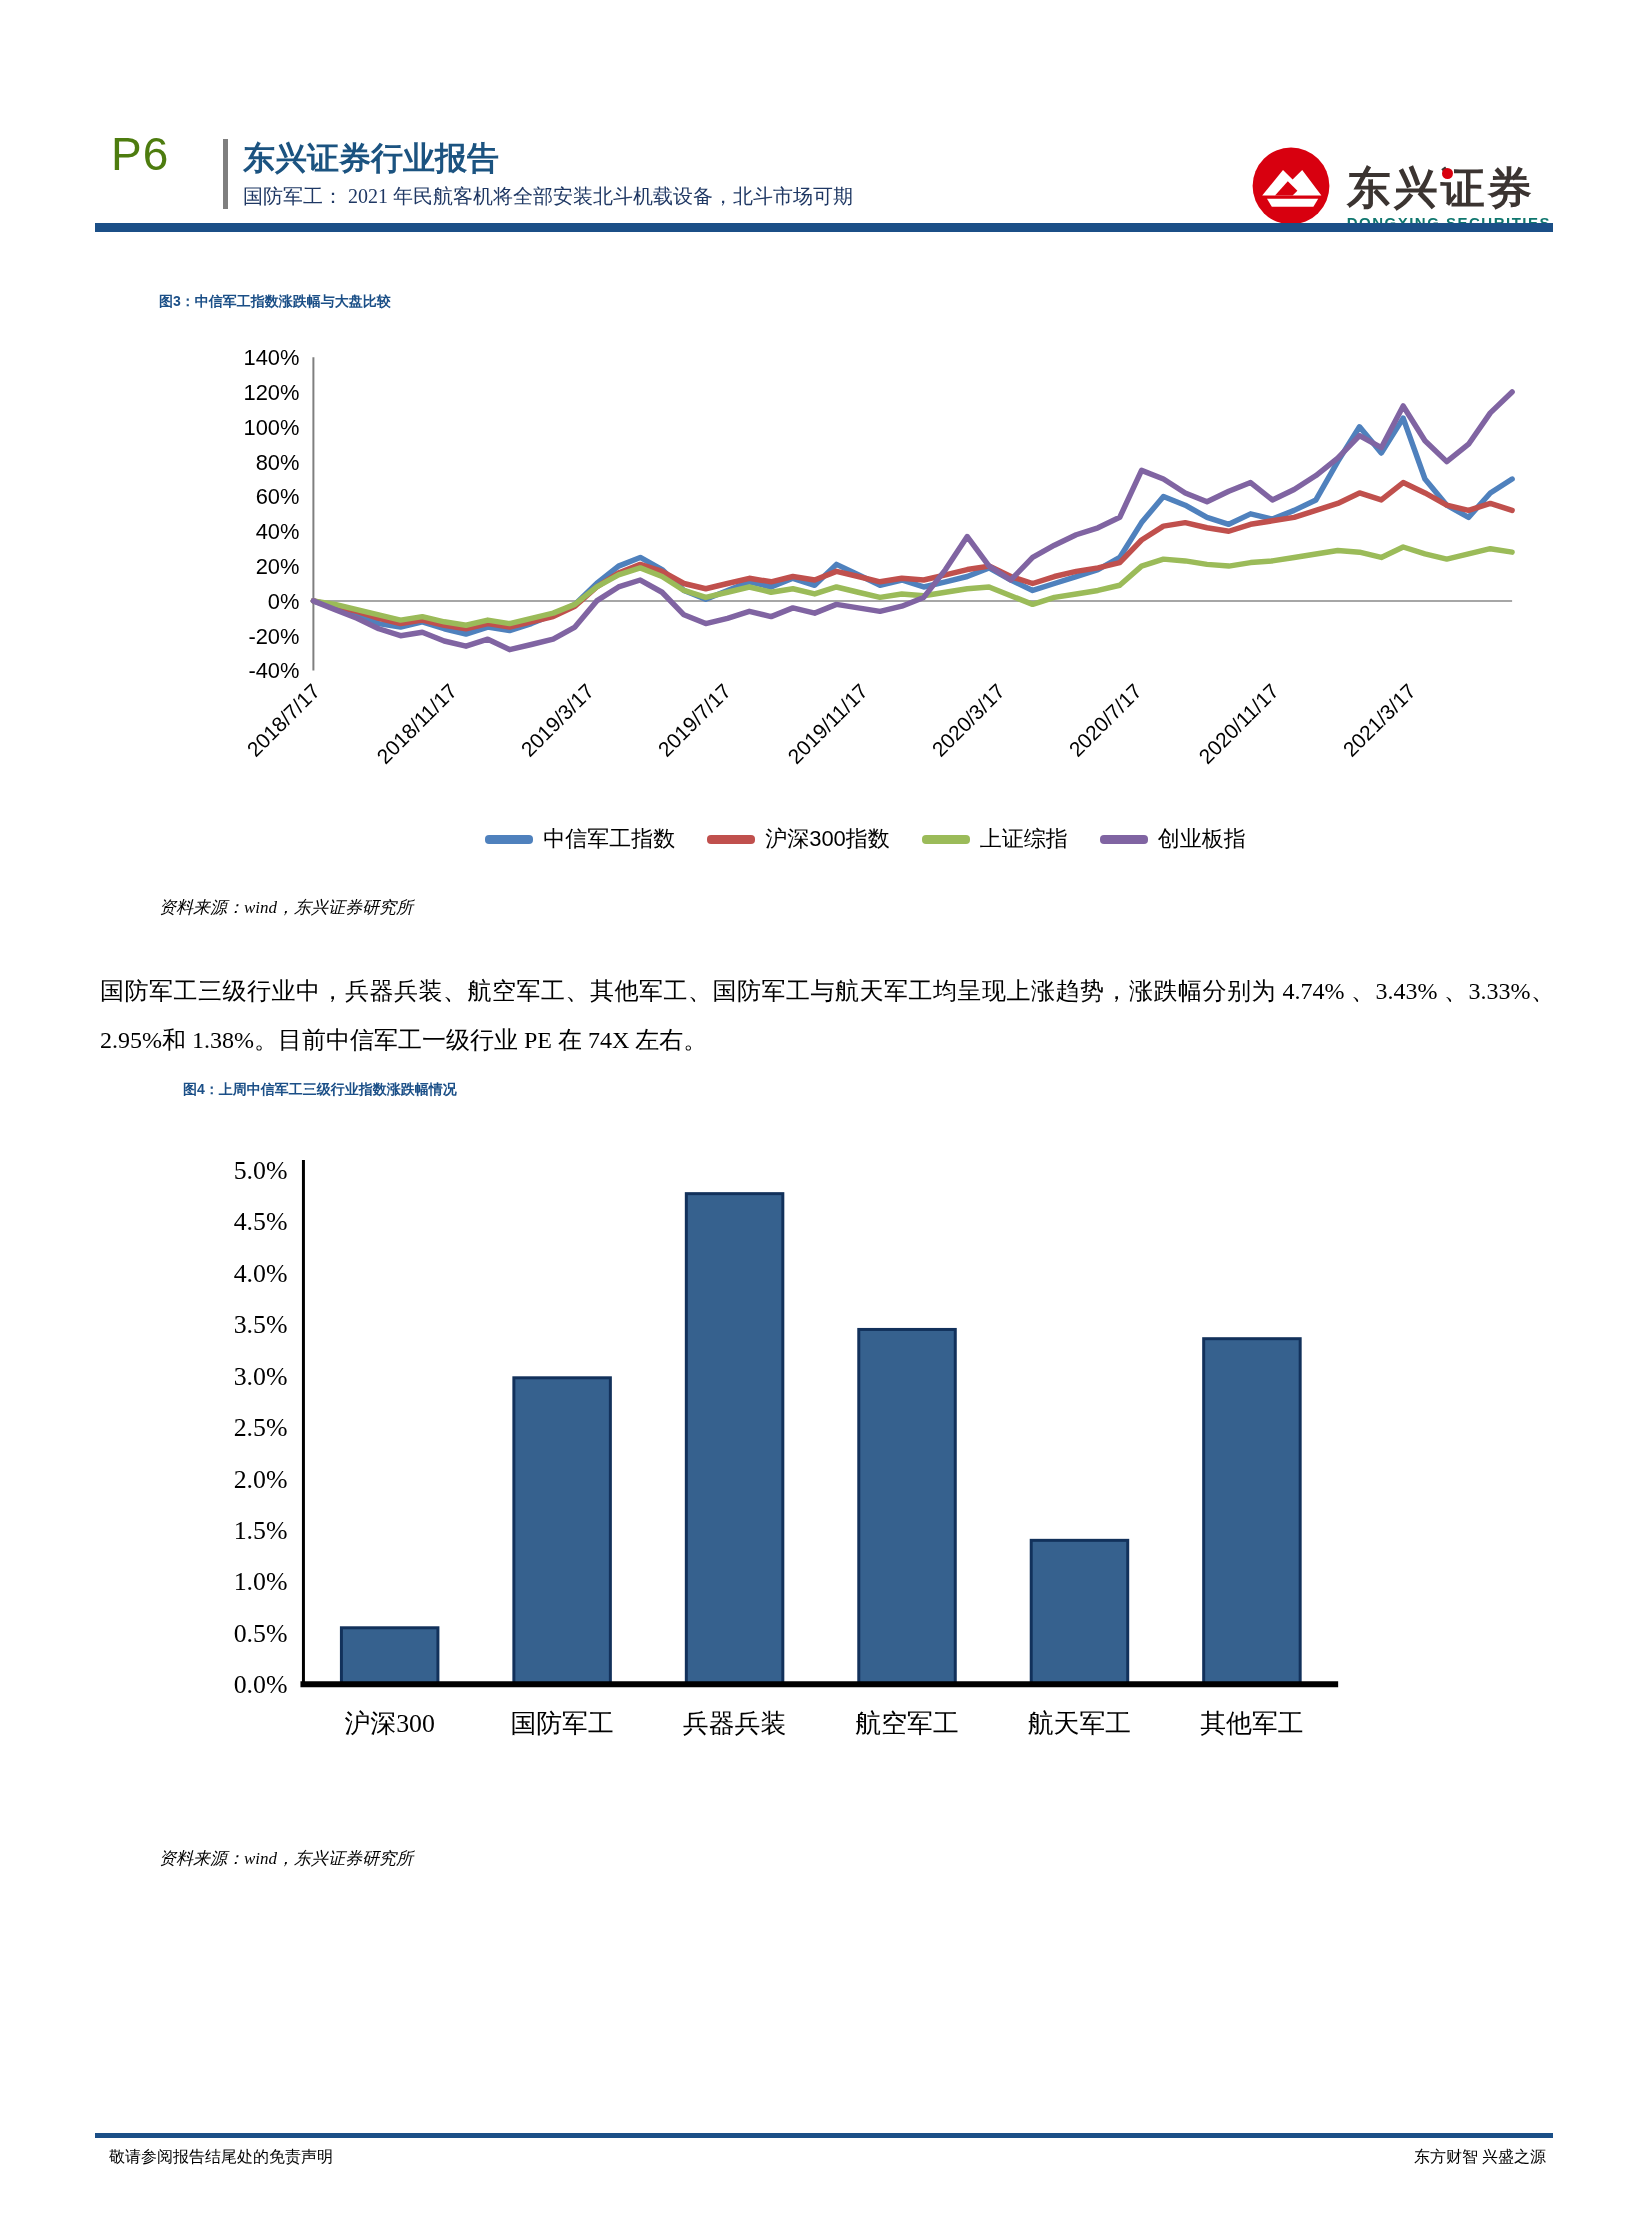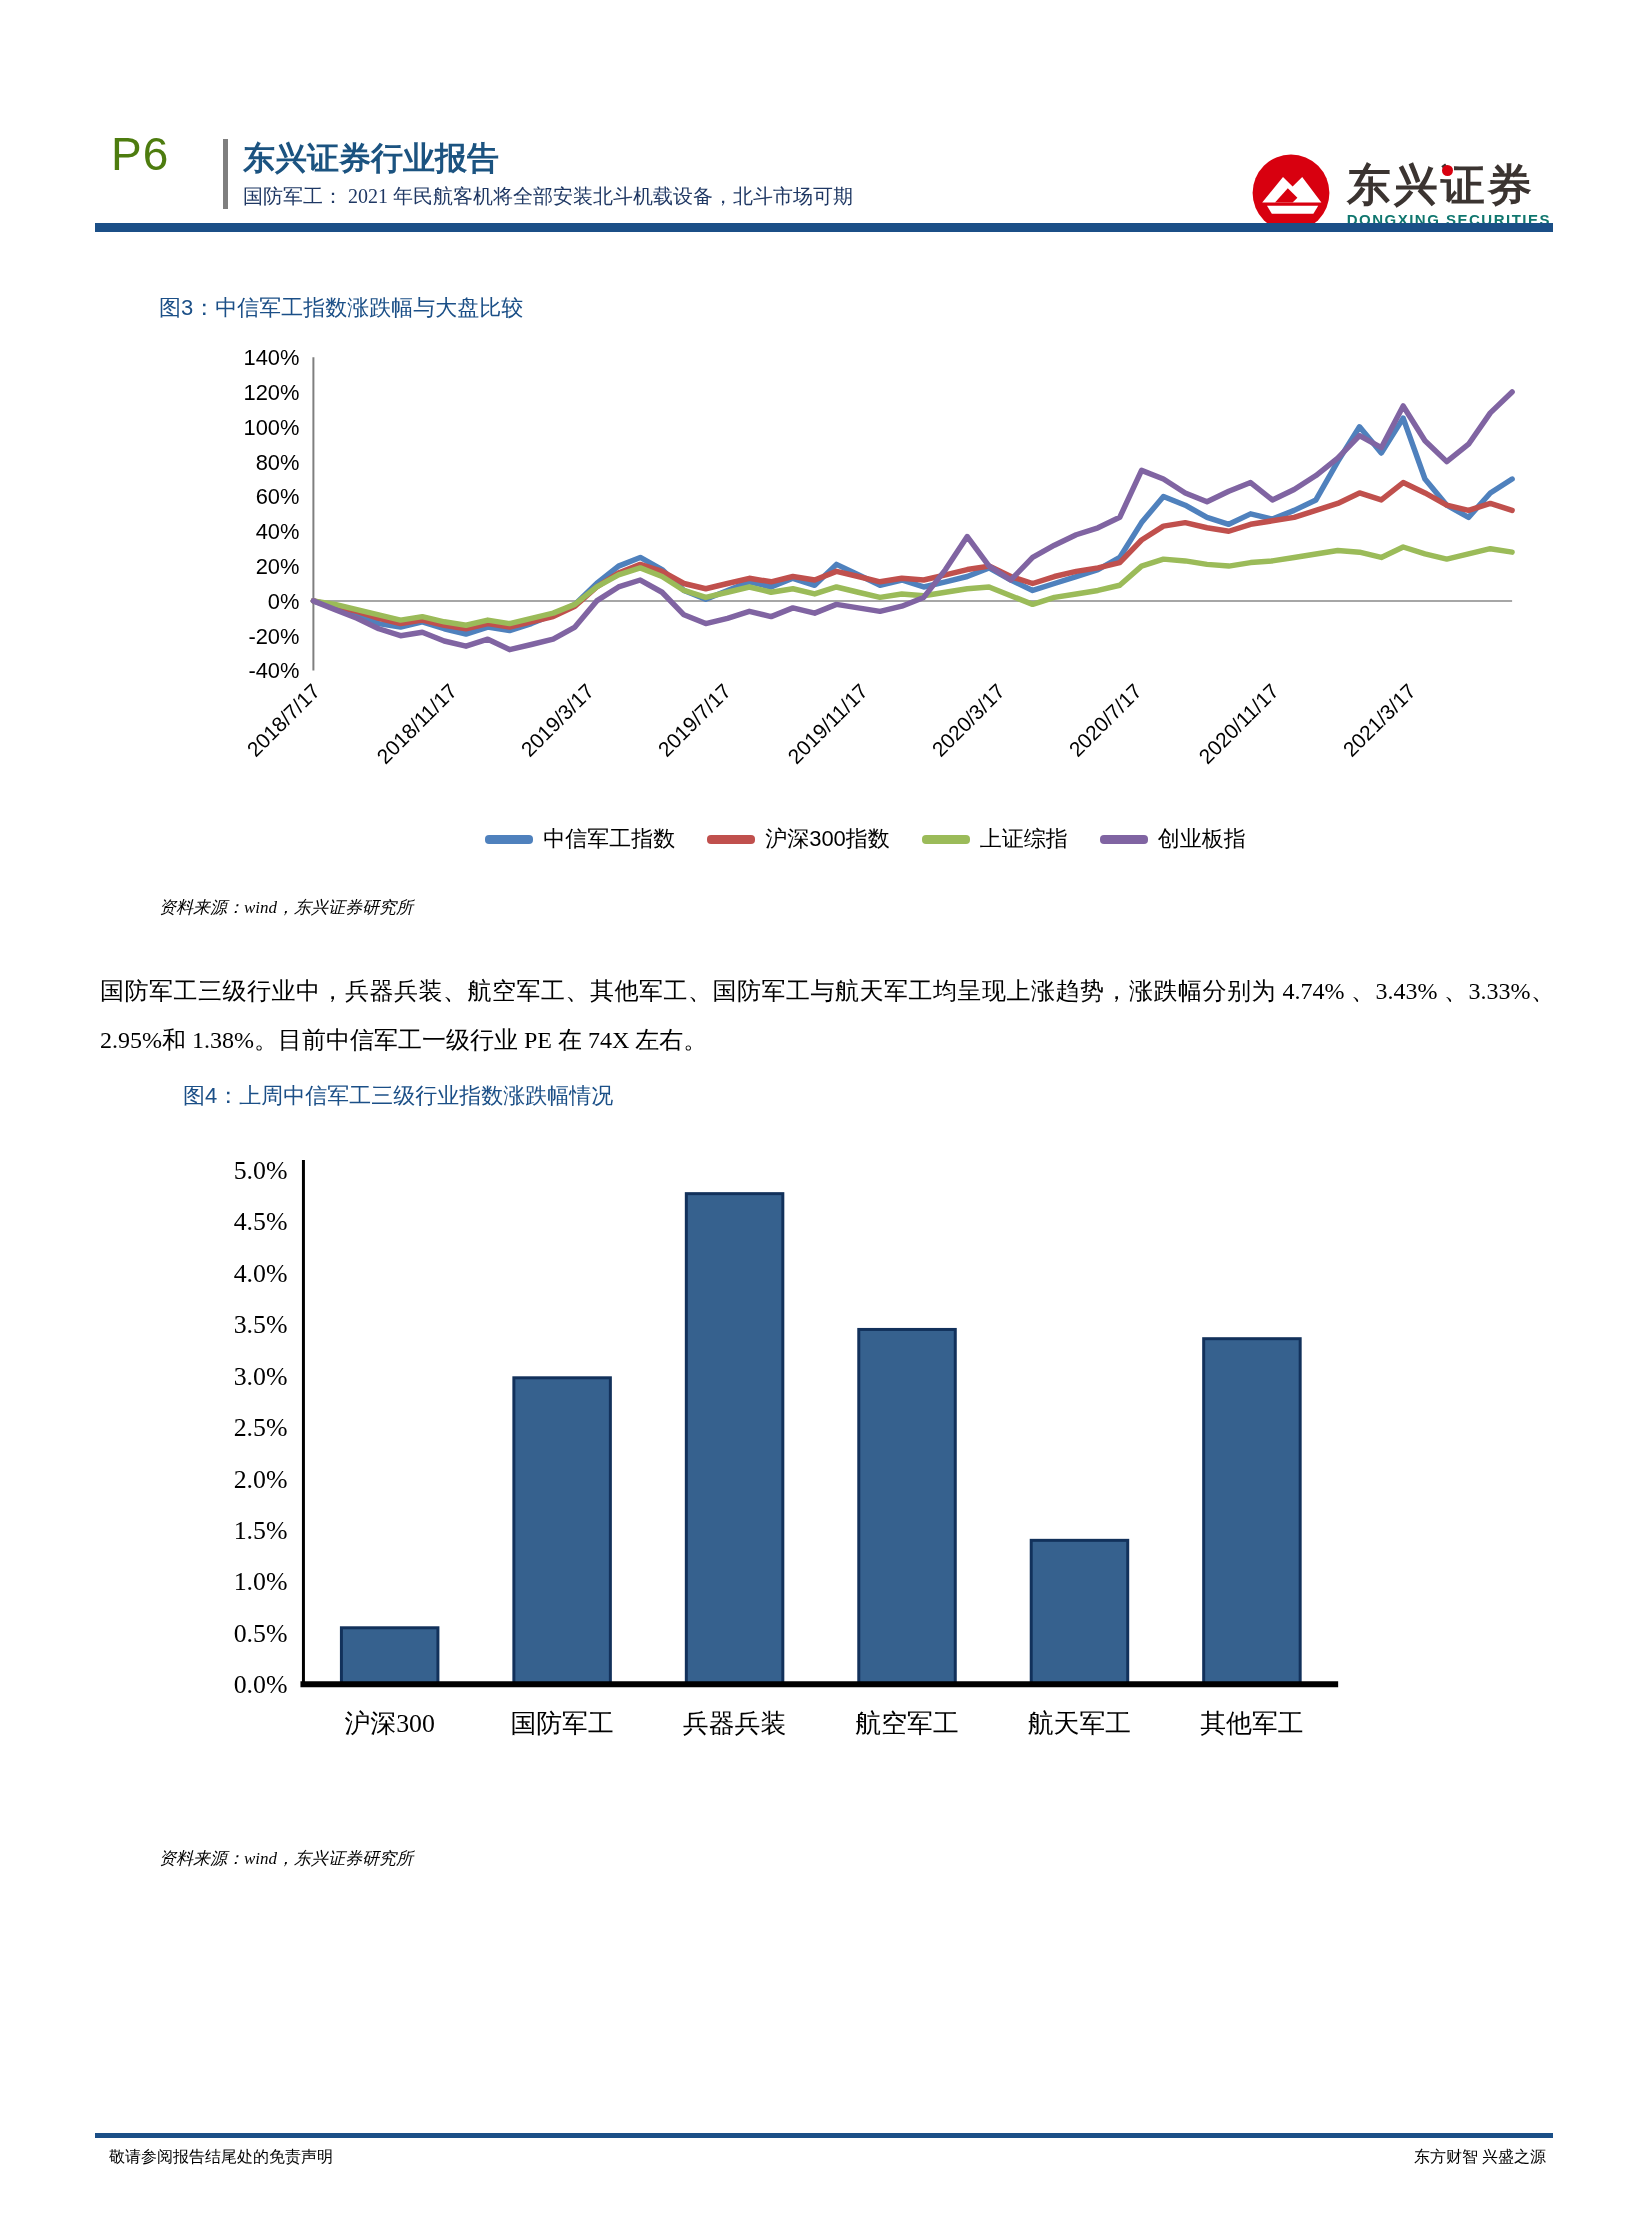--- a/index.html
+++ b/index.html
@@ -7,28 +7,28 @@
   .abs{position:absolute;}
 
   
   .page-num{left:111px;top:127px;font-size:46px;color:#4d7c0f;letter-spacing:1px;}
   .hdr-vbar{left:223px;top:139px;width:5px;height:70px;background:#7f7f7f;}
   .hdr-title{left:243px;top:137px;font-size:32px;font-weight:bold;color:#1b5380;}
   .hdr-sub{left:243px;top:183px;font-size:20px;color:#1f3864;font-family:"Liberation Serif",serif;}
   .hdr-rule{left:95px;top:223px;width:1458px;height:9px;background:#1b4f87;}
 
   
-  .logo{top:153px;right:95px;display:flex;align-items:center;gap:16px;}
+  .logo{top:146px;right:95px;display:flex;align-items:flex-end;gap:16px;}
   .logo-text{display:flex;flex-direction:column;line-height:1;}
   .logo-cn{font-size:44px;font-weight:bold;color:#3b3431;letter-spacing:3px;position:relative;}
   .logo-dot{position:absolute;left:95px;top:2px;width:11px;height:11px;border-radius:50%;background:#d8000f;}
   .logo-en{font-size:15px;font-weight:bold;color:#0f766e;letter-spacing:1.5px;margin-top:5px;}
 
   
-  .fig-title{font-size:22px;font-weight:normal;color:#1b4f87;}
+  .fig-title{font-size:14px;font-weight:bold;color:#1b4f87;}
   .fig3-title{left:159px;top:293px;}
   .fig4-title{left:159px;top:1081px;margin-left:24px;}
   .src-note{font-size:17px;font-style:italic;color:#000;font-family:"Liberation Serif",serif;}
   .fig3-src{left:159px;top:896px;}
   .fig4-src{left:159px;top:1847px;}
 
   
   .body-text{left:100px;top:967px;width:1455px;font-size:24px;line-height:2.05;
              font-family:"Liberation Serif",serif;text-align:justify;}
 

